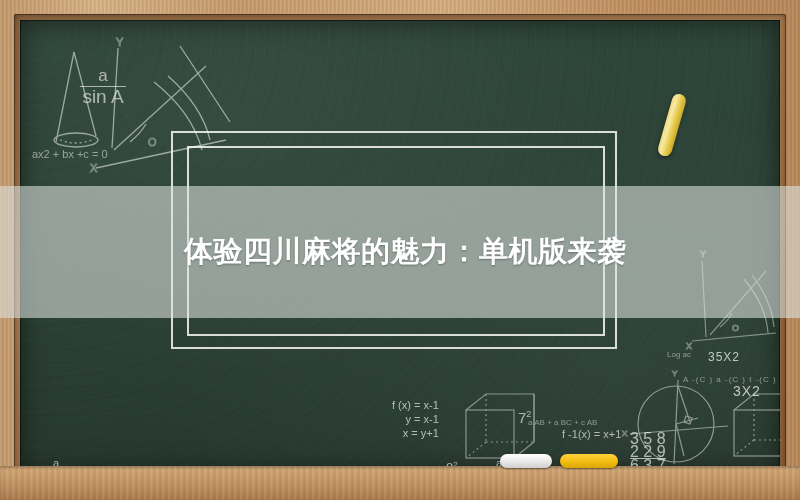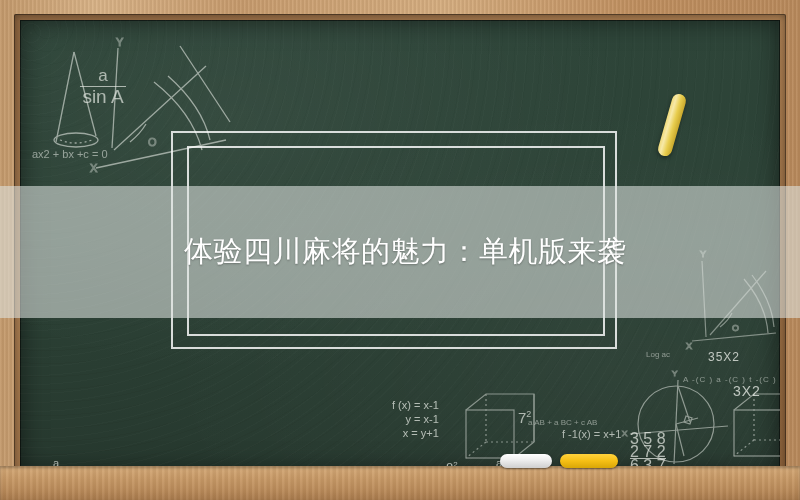--- a/index.html
+++ b/index.html
@@ -70,20 +70,21 @@
     z-index:5;
   }
 
   
   .title{
     position:absolute;left:184px;top:229px;z-index:6;
     font-size:29px;line-height:44px;letter-spacing:.5px;
     color:#ffffff;white-space:nowrap;
     text-shadow:0 1px 2px rgba(0,0,0,.30);
     font-family:"DejaVu Sans","Liberation Sans",sans-serif;
+    font-weight:bold;
   }
 
   
   .eraser{
     position:absolute;left:500px;bottom:32px;width:52px;height:14px;
     border-radius:7px;
     background:linear-gradient(180deg,#ffffff 0%,#ededed 45%,#cfcfcf 100%);
     box-shadow:0 1px 2px rgba(0,0,0,.45);
     z-index:7;
   }
@@ -189,21 +190,21 @@
     </div>
 
     <div style="position:absolute;left:462px;top:438px;text-align:center;color:#e8ece6;opacity:.68;">
       <div style="font-size:11px;line-height:11px;">a</div>
       <div style="border-top:1.1px solid #e8ece6;margin:1px 0;width:34px;"></div>
 
     </div>
 
     <div style="position:absolute;left:455px;top:448px;font-size:8px;color:#e8ece6;opacity:.5;">alog (bc)</div>
 
-    <div style="position:absolute;left:626px;top:330px;font-size:8px;color:#e8ece6;opacity:.5;">Log ac</div>
+    <div style="position:absolute;left:647px;top:330px;font-size:8px;color:#e8ece6;opacity:.5;">Log ac</div>
 
     <div style="position:absolute;left:688px;top:330px;font-size:12px;color:#e8ece6;opacity:.78;letter-spacing:1px;">35X2</div>
     <div style="position:absolute;left:713px;top:327px;font-size:14px;color:#e8ece6;opacity:.78;letter-spacing:1px;margin-top:36px;">3X2</div>
 
     <div style="position:absolute;left:663px;top:355px;font-size:8px;color:#e8ece6;opacity:.5;letter-spacing:1px;">A -(C ) a -(C ) t -(C )</div>
 
     <svg class="chalk" style="left:600px;top:340px;" width="120" height="116" viewBox="0 0 120 116">
       <g stroke="#e8ece6" stroke-width="1.2" fill="none" opacity=".85">
         <circle cx="56" cy="64" r="38"></circle>
         <path d="M58 20 L54 104"></path>
@@ -225,21 +226,21 @@
         <path d="M24 4 L24 50" stroke-dasharray="2 3"></path>
         <path d="M24 50 L76 50" stroke-dasharray="2 3"></path>
         <path d="M24 50 L4 66" stroke-dasharray="2 3"></path>
       </g>
     </svg>
 
     <div style="position:absolute;left:542px;top:408px;font-size:11px;color:#e8ece6;opacity:.7;">f -1(x) = x+1</div>
 
     <div style="position:absolute;left:610px;top:412px;font-size:16px;line-height:13px;color:#e8ece6;opacity:.72;">
       <div>3 5 8</div>
-      <div style="border-bottom:1px solid #e8ece6;">2 7 2</div>
+      <div style="border-bottom:1px solid #e8ece6;">2 2 9</div>
       <div>6 3 7</div>
     </div>
 
   </div>
 
   <div class="rect-outer"></div>
   <div class="rect-inner"></div>
 
   <div class="chalk-float"></div>
 

